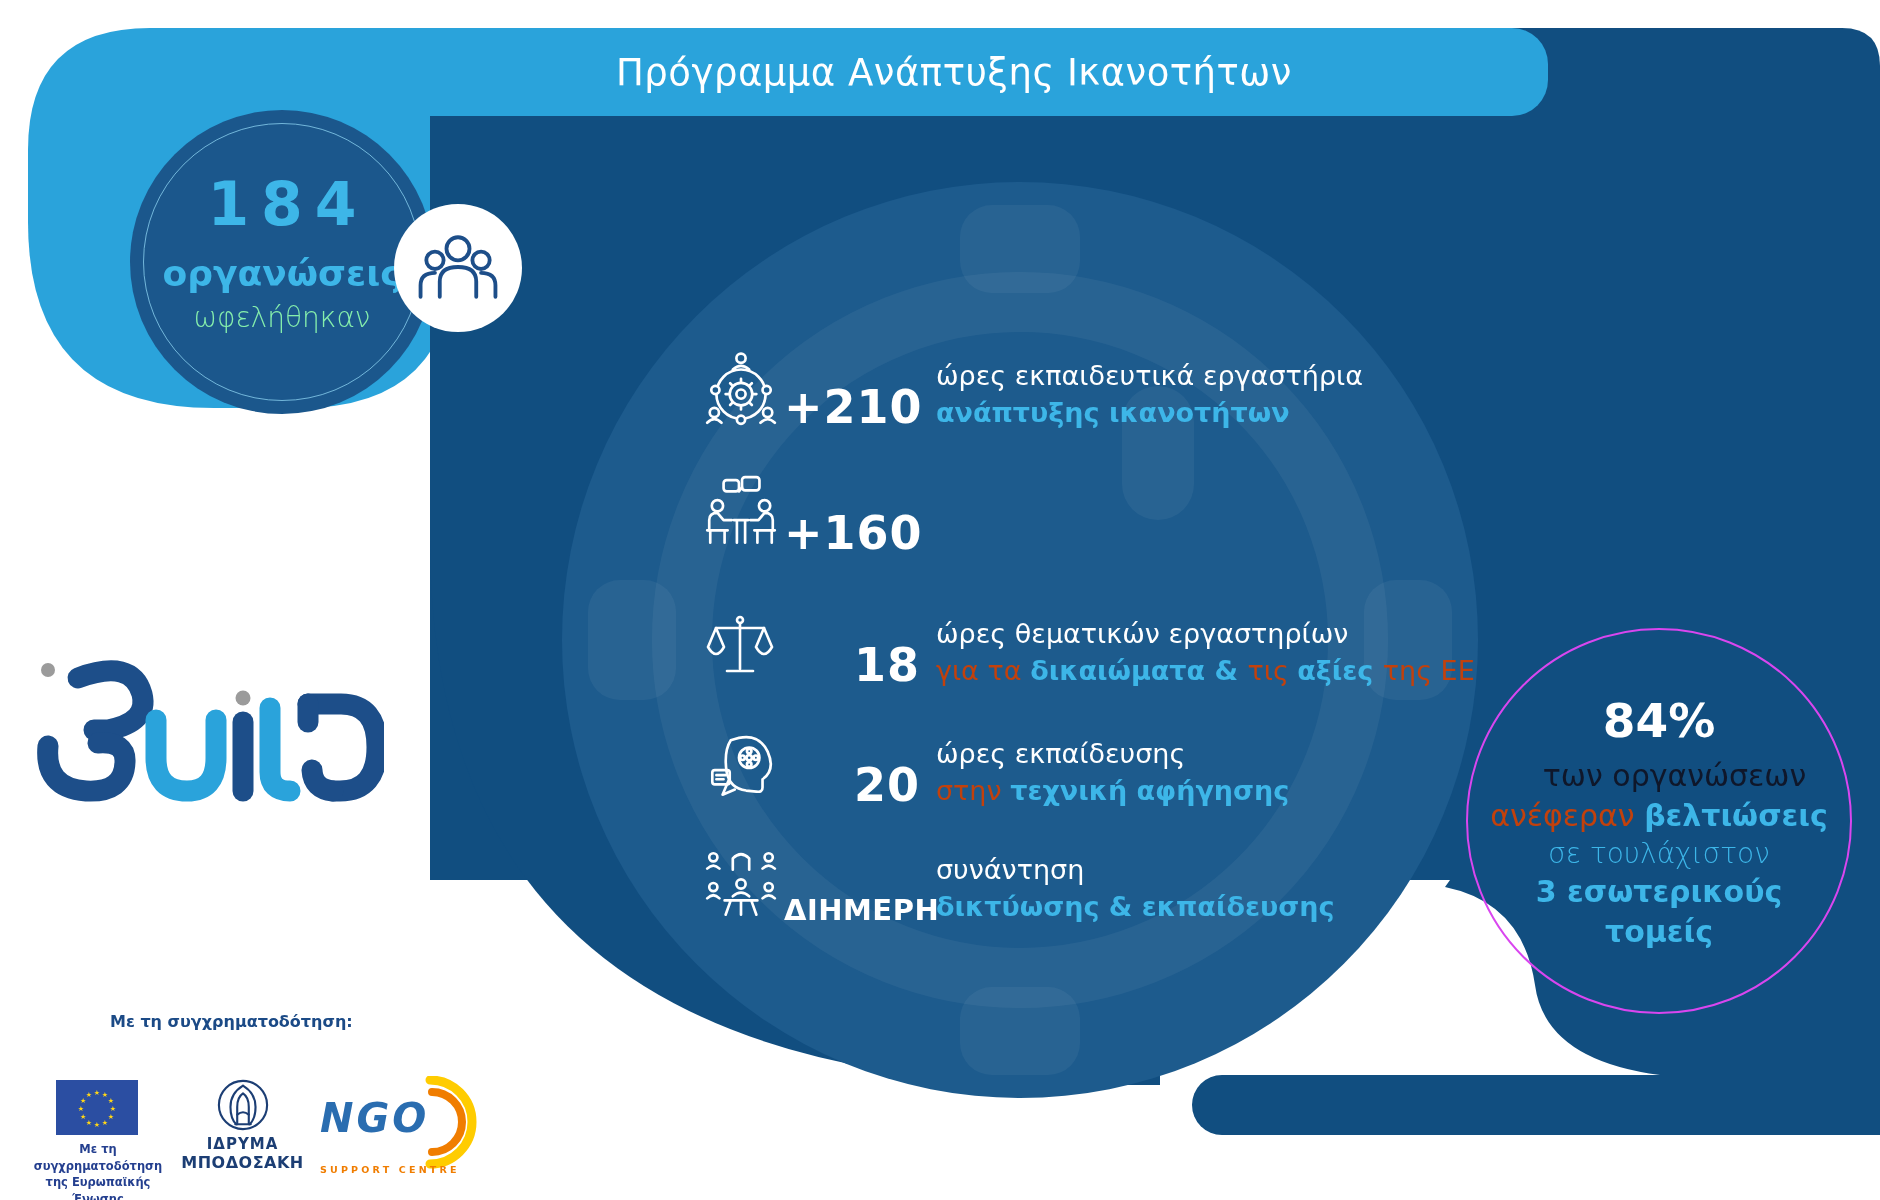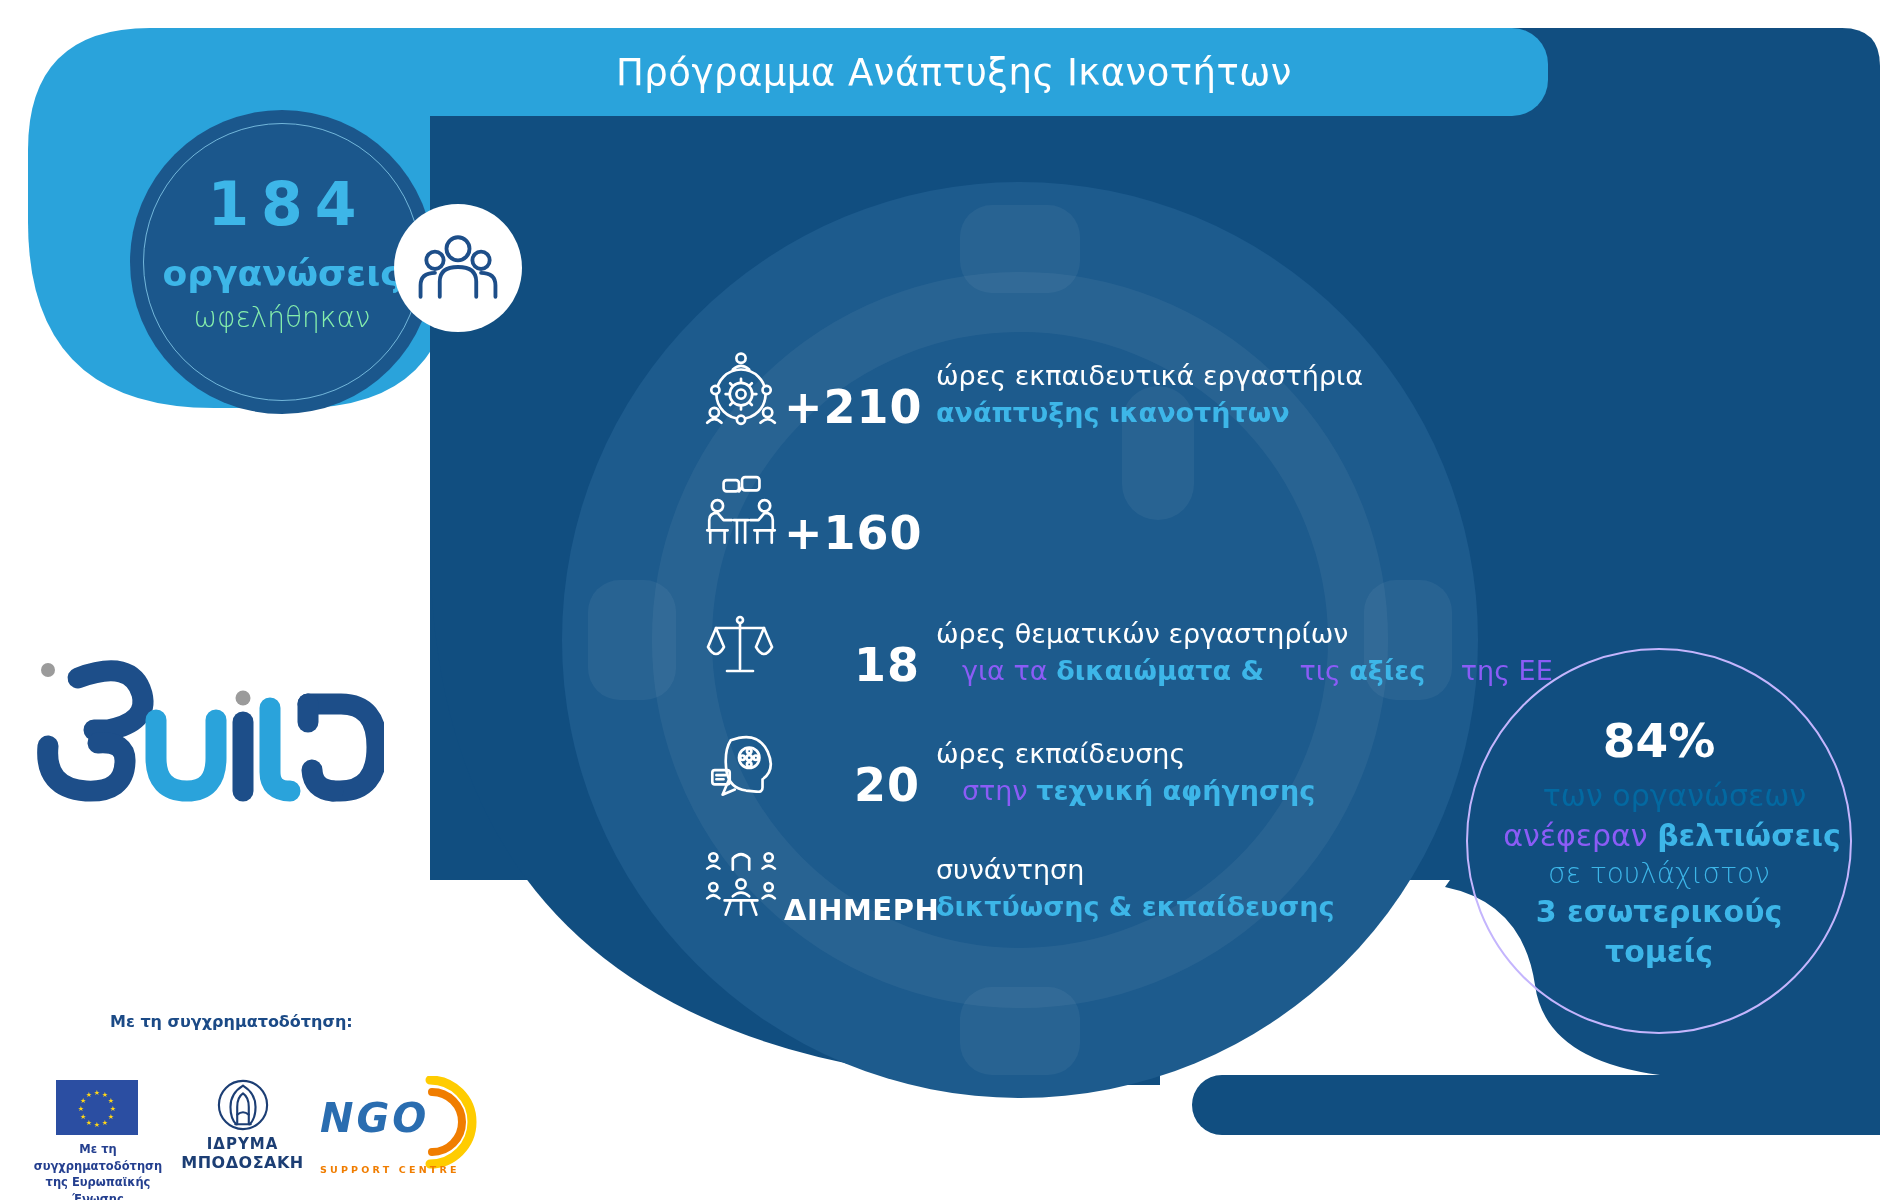--- a/index.html
+++ b/index.html
@@ -25,29 +25,29 @@
         display:flex;align-items:center;justify-content:center;}
 
   
   .row{left:700px;display:flex;align-items:flex-end;}
   .ic{width:84px;flex:none;}
   .val{width:136px;flex:none;text-align:right;font-size:46px;font-weight:bold;color:#fff;
        line-height:1.05;letter-spacing:1px;white-space:nowrap;}
   .val.small{font-size:29px;padding-top:10px;letter-spacing:.5px;}
   .tx{padding-left:16px;padding-top:5px;font-size:27px;line-height:37px;color:#fff;white-space:nowrap;}
   .blue{color:#3db6e8;font-weight:bold;}
-  .bluereg{color:#8b5cf6;font-weight:400;margin-left:26px;}
+  .bluereg{color:#c2410c;font-weight:400;}
   .bluelight{color:#3db6e8;font-weight:300;}
 
   
-  .result{left:1466px;top:648px;width:382px;height:382px;border:2px solid #c4b5fd;border-radius:50%;
+  .result{left:1466px;top:628px;width:382px;height:382px;border:2px solid #d946ef;border-radius:50%;
           display:flex;flex-direction:column;align-items:center;justify-content:center;text-align:center;
           line-height:1.32;}
   .result .pct{font-size:47px;font-weight:bold;color:#fff;margin-bottom:4px;}
-  .result .w{font-size:30px;color:#0369a1;margin-left:31px;}
+  .result .w{font-size:30px;color:#0f172a;margin-left:31px;}
   .result .b30{font-size:30px;}
   .result .lt{font-size:28px;font-weight:300;color:#3db6e8;}
 
   
   .tagline{left:38px;top:836px;font-size:31px;line-height:44px;font-weight:500;}
   .tag-navy{color:#1d4e89;font-weight:bold;}
   .tag-blue{color:#2aa3db;}
   .tag-gray{color:#8d8d8d;}
 
   

